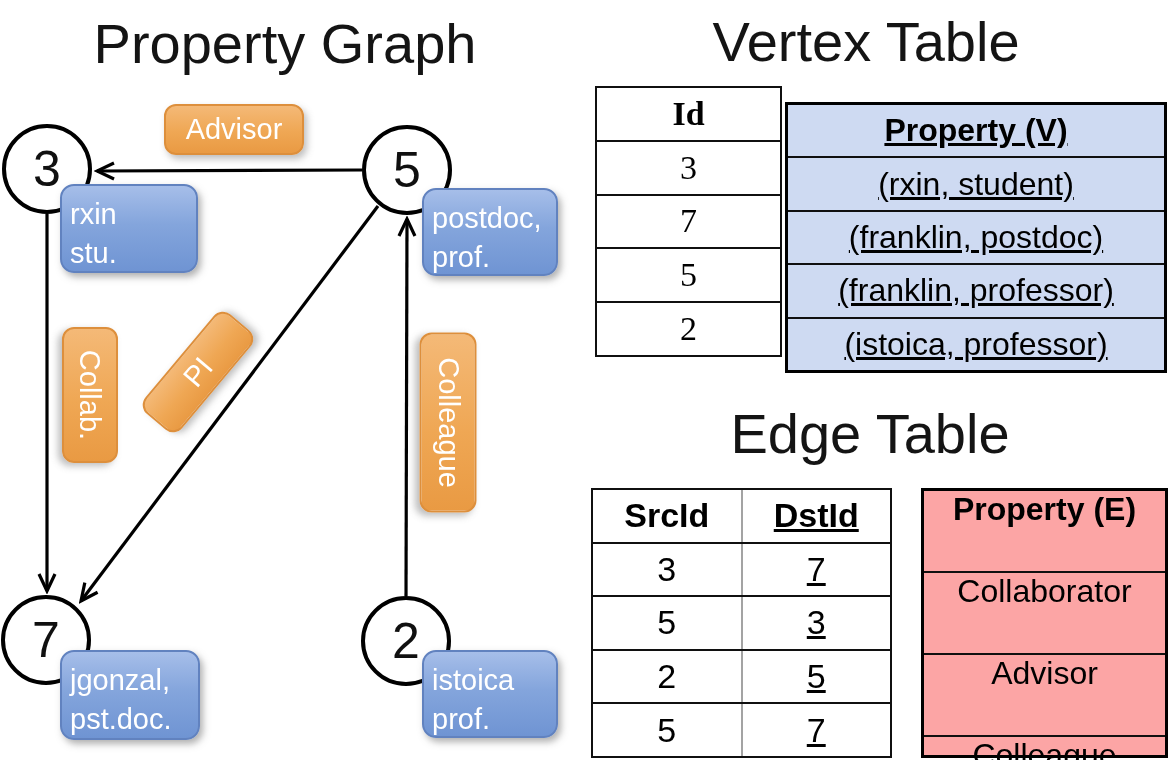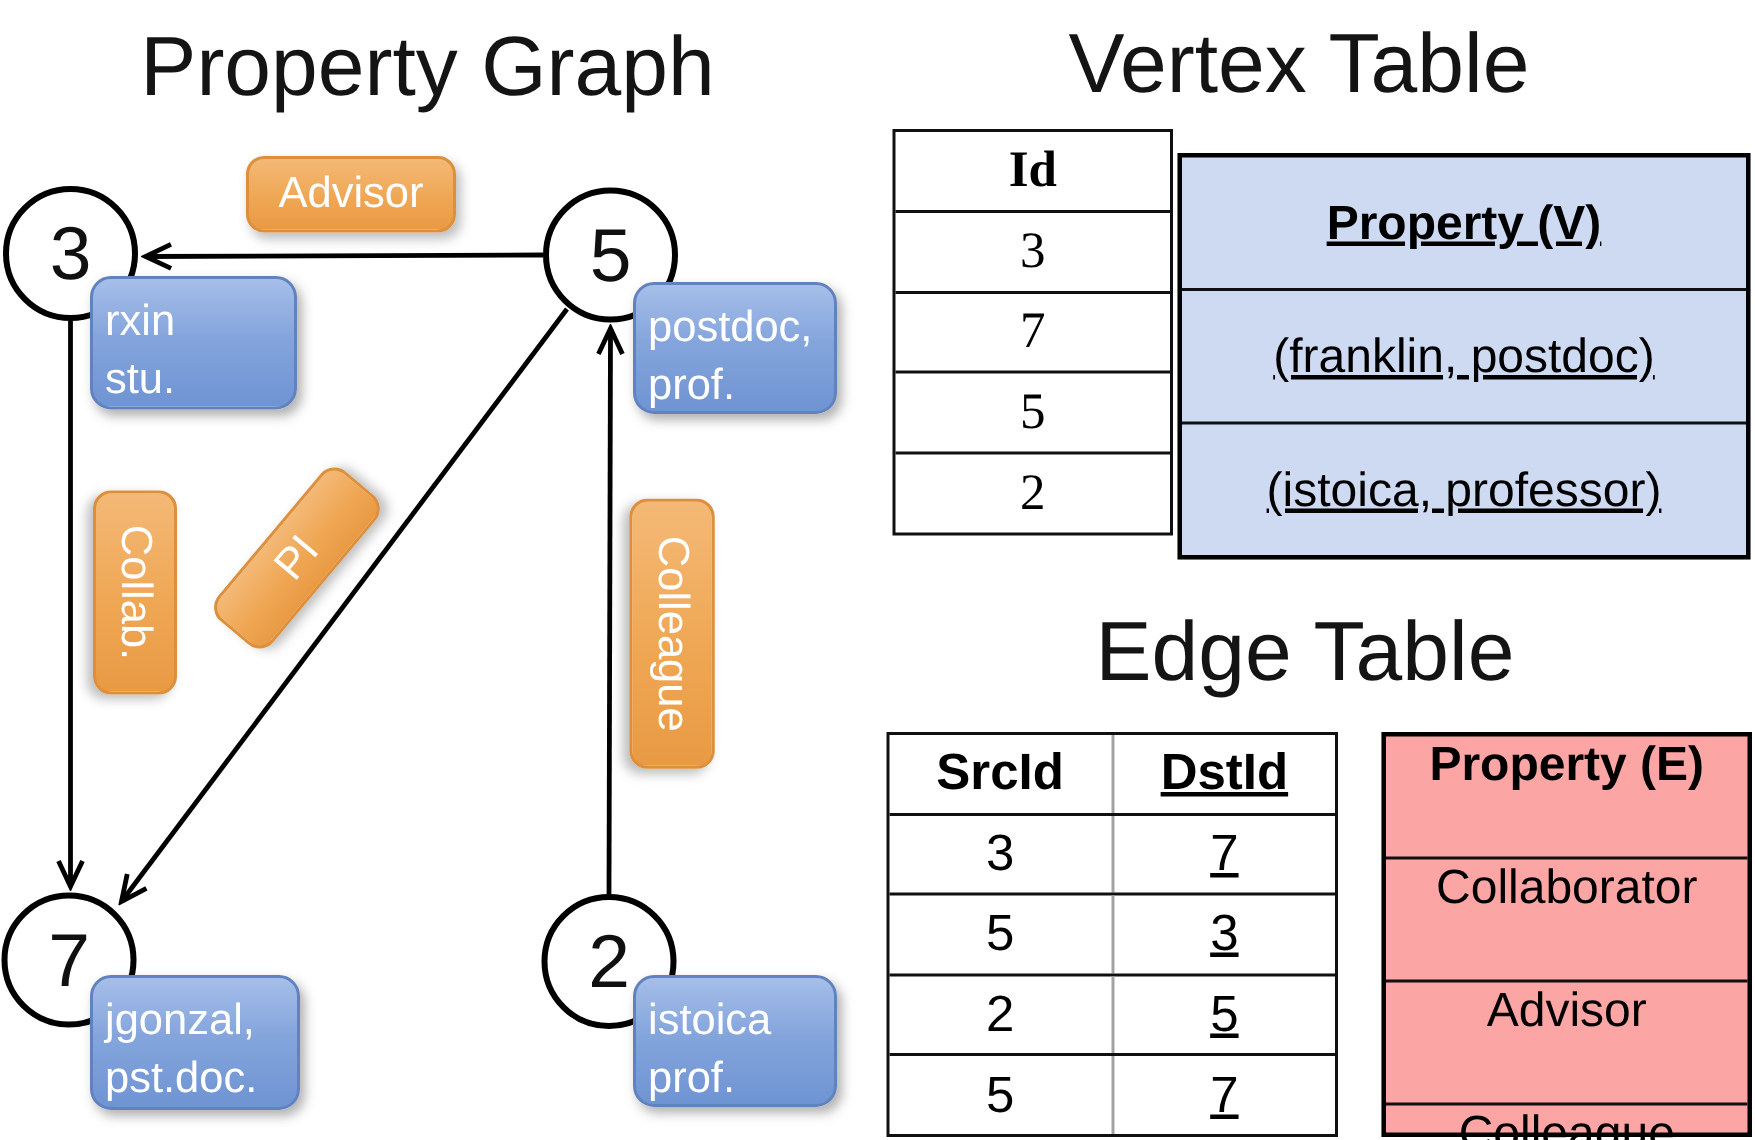--- a/index.html
+++ b/index.html
@@ -154,21 +154,27 @@
     <div class="trow">
       <div class="tcell">2</div>
     </div>
   </div>
 
   <div class="tbl" id="vt-prop">
     <div class="trow thead">
       <div class="tcell">Property (V)</div>
     </div>
     <div class="trow">
+      <div class="tcell">(rxin, student)</div>
+    </div>
+    <div class="trow">
       <div class="tcell">(franklin, postdoc)</div>
+    </div>
+    <div class="trow">
+      <div class="tcell">(franklin, professor)</div>
     </div>
     <div class="trow">
       <div class="tcell">(istoica, professor)</div>
     </div>
   </div>
 
   <div class="tbl" id="et-ids">
     <div class="trow thead">
       <div class="tcell">SrcId</div>
       <div class="tcell split">DstId</div>

